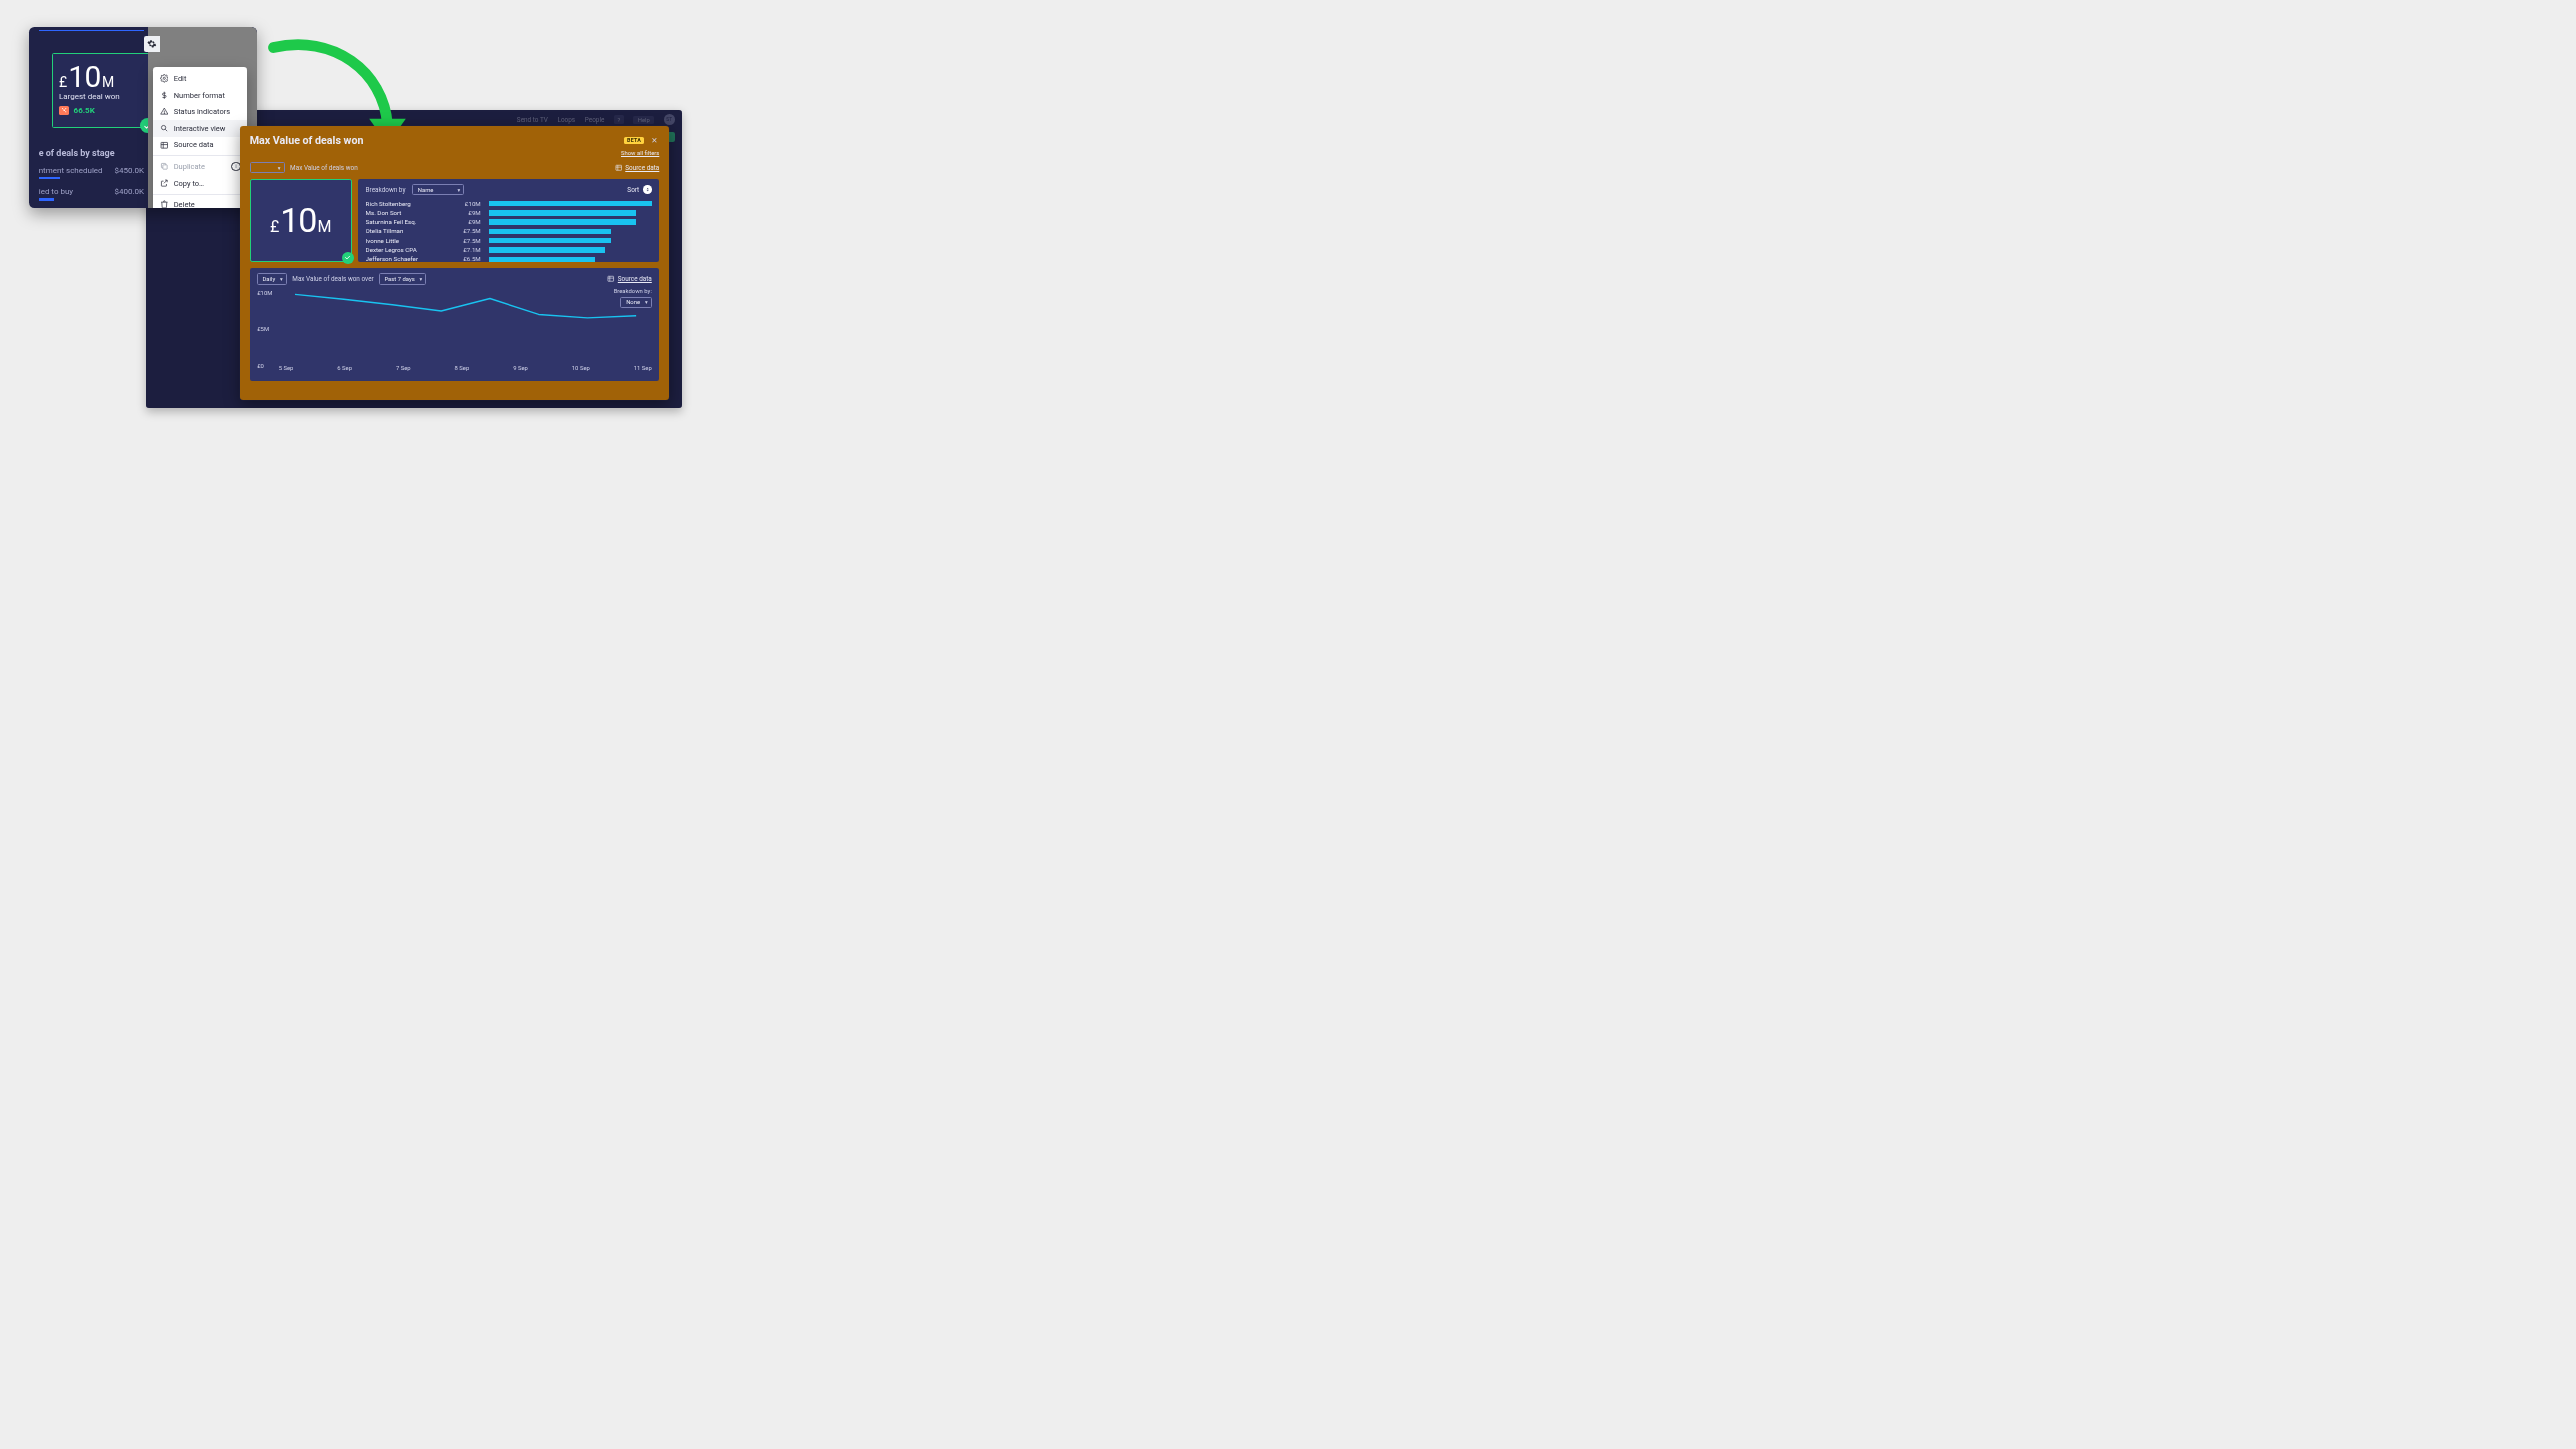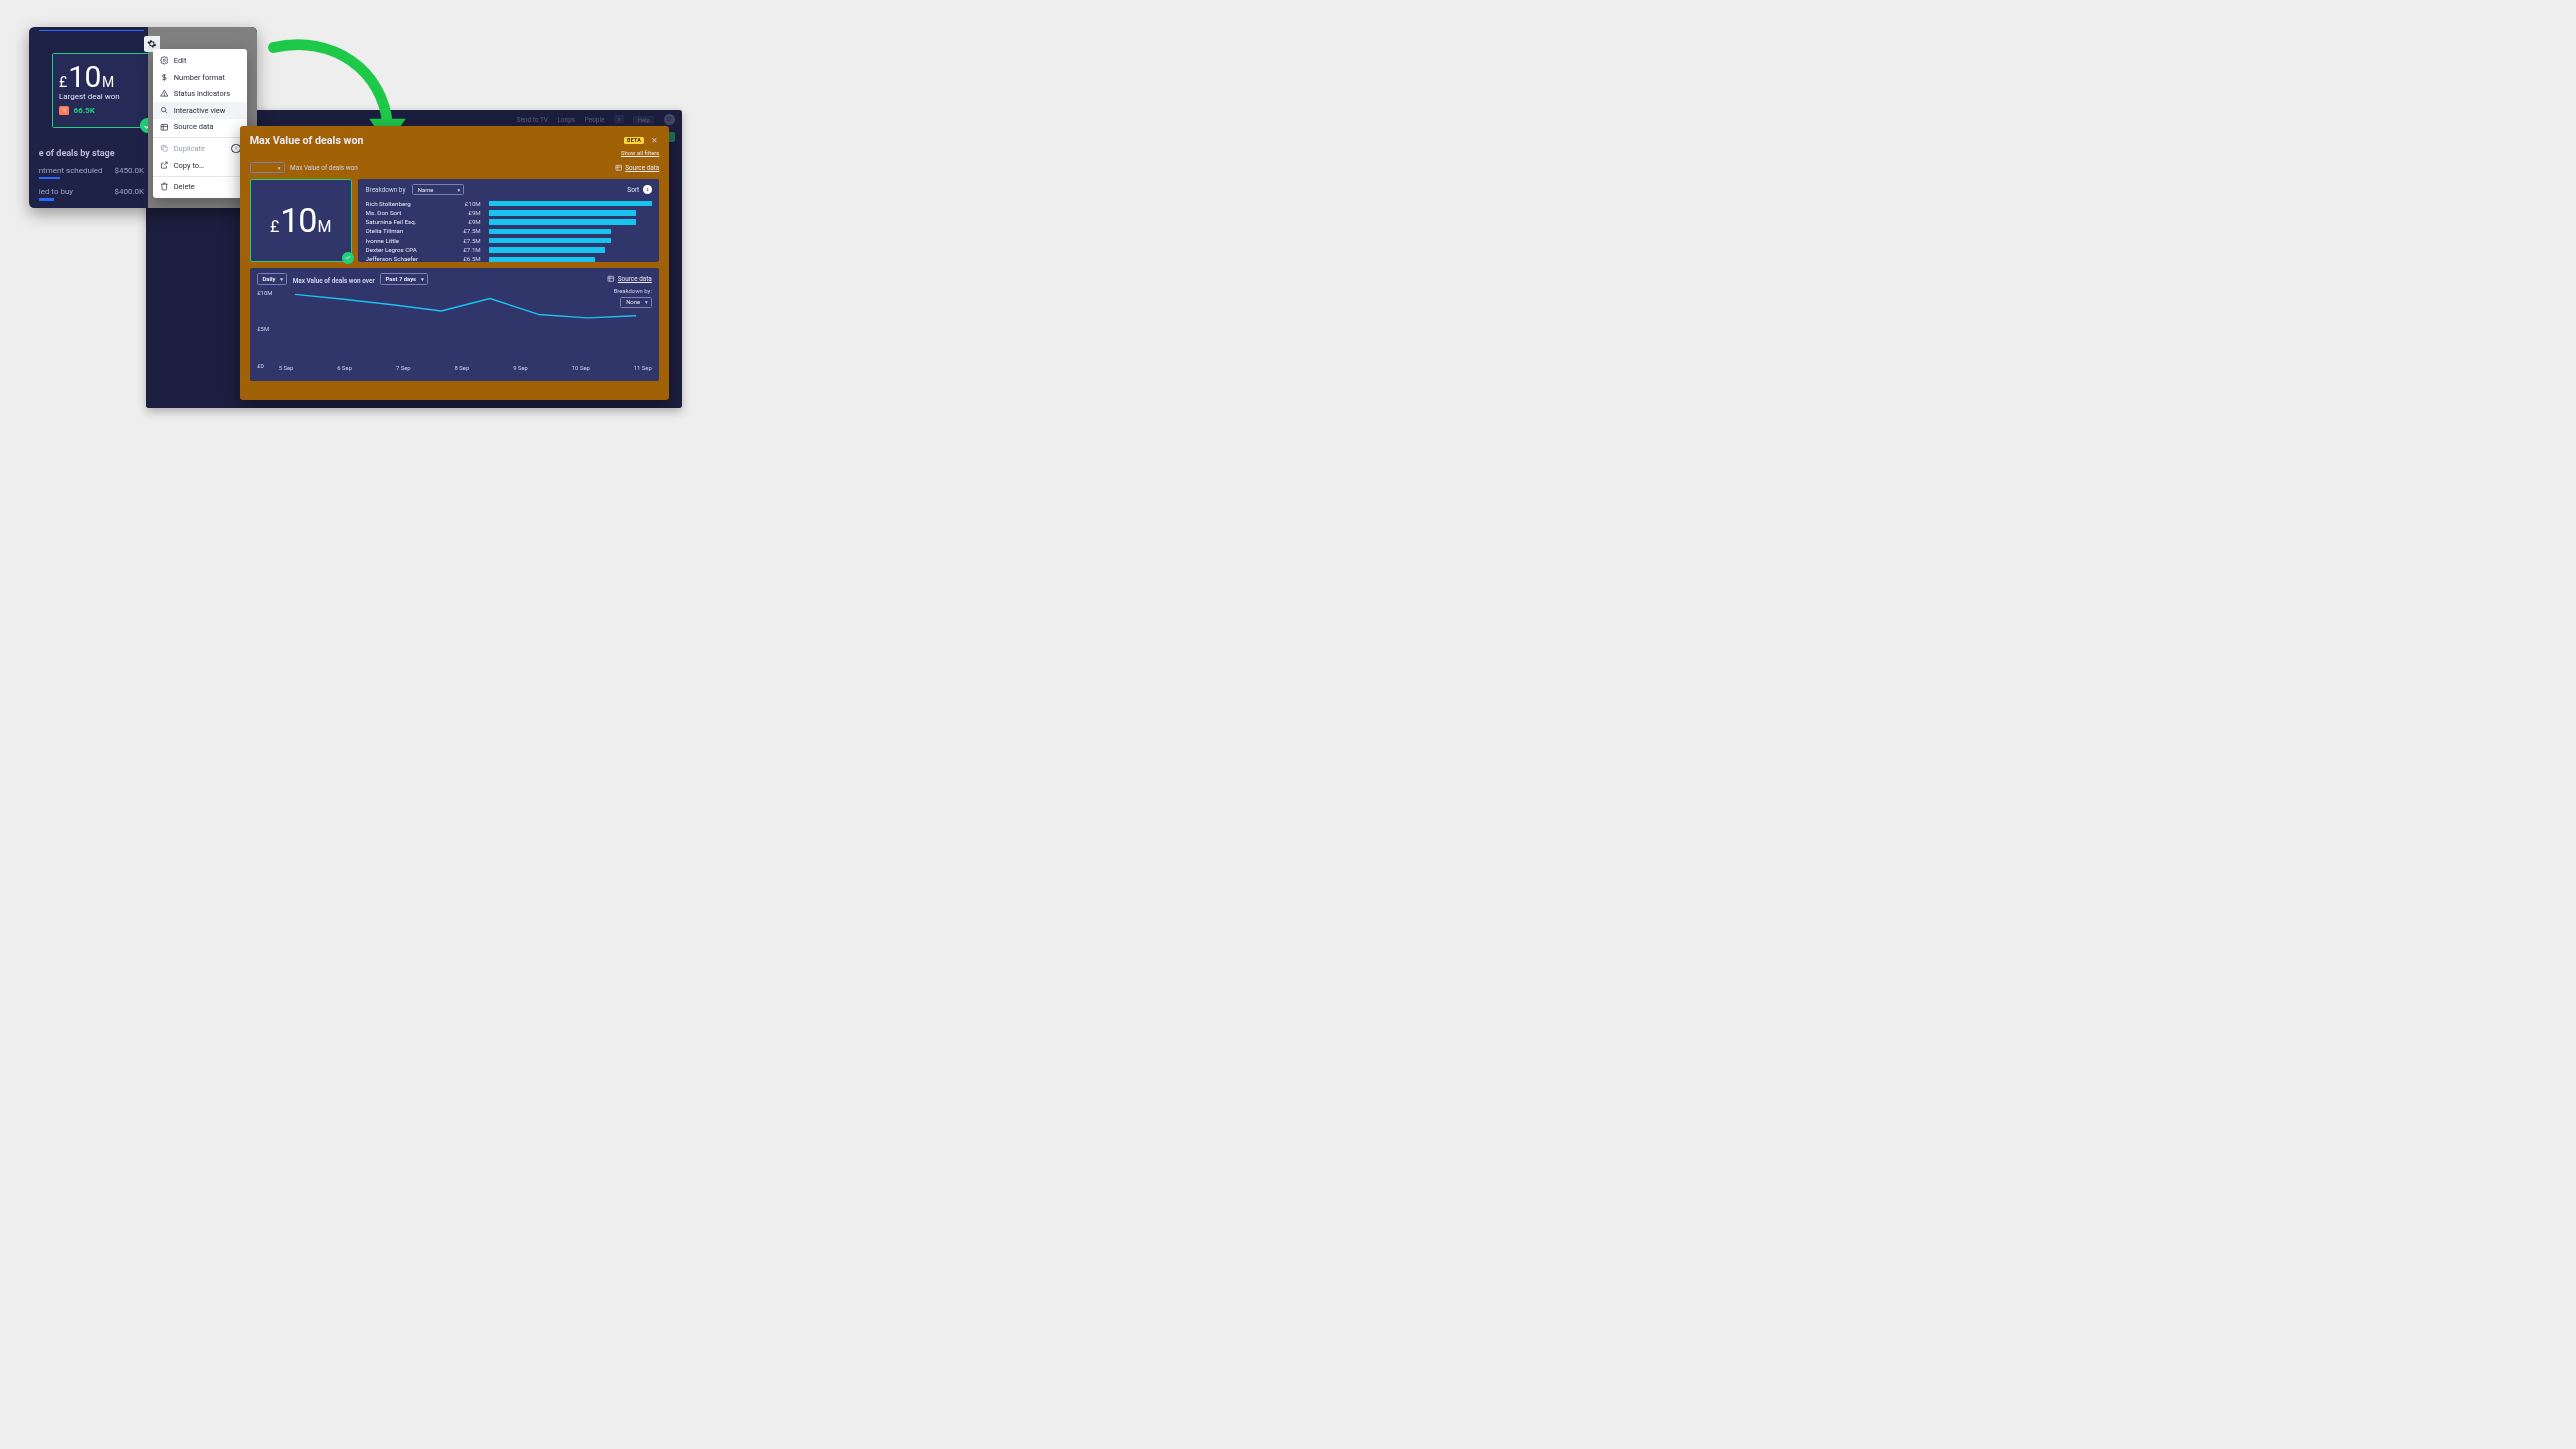--- a/index.html
+++ b/index.html
@@ -99,21 +99,21 @@
   .sort-circ{ width:8.6px;height:8.6px;border-radius:50%;background:#fff;display:flex;align-items:center;justify-content:center;}
   .sort-circ svg{width:5.4px;height:5.4px;}
   .bd-row{ display:flex; align-items:center; gap:5.4px; font-size:6.2px; margin:1.3px 0;}
   .bd-name{ width:86px; color:#e9eaf6; overflow:hidden; text-overflow:ellipsis; white-space:nowrap;}
   .bd-val{ width:27px; color:#cfd1e8; text-align:right; padding-right:3.2px;}
   .bd-bar-wrap{ flex:1; height:5.4px; position:relative;}
   .bd-bar{ position:absolute; left:0; top:0; bottom:0; background:#19c3f0;}
 
   .trend-card{ padding:5.4px 7.5px 5.4px 7.5px; height:113px; position:relative;}
   .trend-head{ display:flex; align-items:center; justify-content:space-between; font-size:6.4px;}
-  .trend-head .left{ display:flex; align-items:flex-end; gap:5.4px; color:#cfd1e8;font-weight:bold;}
+  .trend-head .left{ display:flex; align-items:center; gap:5.4px; color:#cfd1e8;}
   .trend-right{ position:absolute; right:7.5px; top:20.4px; font-size:5.9px; color:#cfd1e8; text-align:right;}
   .trend-right .lbl{ margin-bottom:2.1px; display:block;}
   .chart{ position:relative; height:83px; margin-top:3.2px; padding-left:21.5px; padding-bottom:11.8px;}
   .ylabel{ position:absolute; left:0; font-size:5.9px; color:#cfd1e8; transform:translateY(-50%);}
   .xaxis{ position:absolute; left:21.5px; right:0; bottom:0; display:flex; justify-content:space-between; font-size:5.9px; color:#cfd1e8;}
   .linewrap{ position:absolute; left:21.5px; right:0; top:2.1px; bottom:11.8px;}
   .linewrap svg{ width:100%; height:100%; overflow:visible;}
 
   
   .snippet {
@@ -153,21 +153,21 @@
     background:#808080;
     border-top-right-radius:5.4px; border-bottom-right-radius:5.4px;
   }
   .snippet .gearbox{
     position:absolute; right:97px; top:8.6px;
     width:16px;height:16px; background:#eef0f4; border-top-left-radius:2.1px;border-bottom-left-radius:2.1px;
     display:flex;align-items:center;justify-content:center;
   }
   .snippet .gearbox svg{width:9.7px;height:9.7px;}
   .contextmenu{
-    position:absolute; right:9.7px; top:22px;
+    position:absolute; right:9.7px; top:40px;
     width:94px;
     background:#fff; border-radius:3.2px;
     box-shadow:0 5.4px 15px rgba(0,0,0,.28);
     padding:3.2px 0;
     color:#2a2c3a; font-size:7.5px;
   }
   .contextmenu .mi{
     display:flex;align-items:center;gap:5.4px;
     padding:3.8px 6.4px; cursor:pointer;
   }

